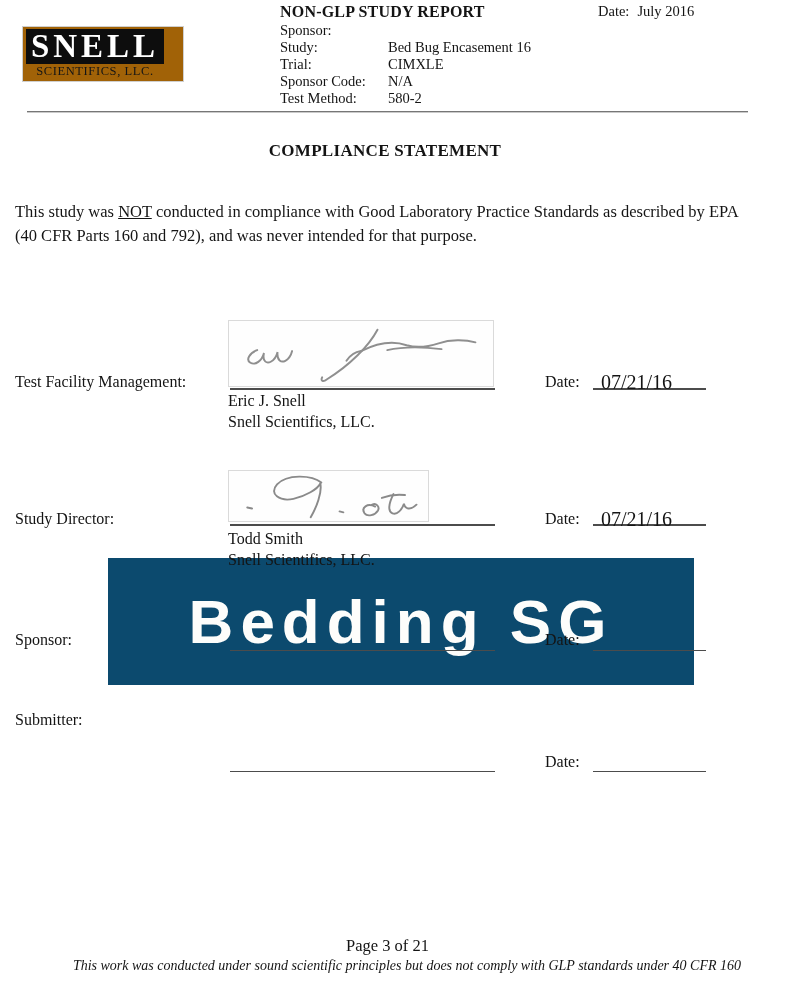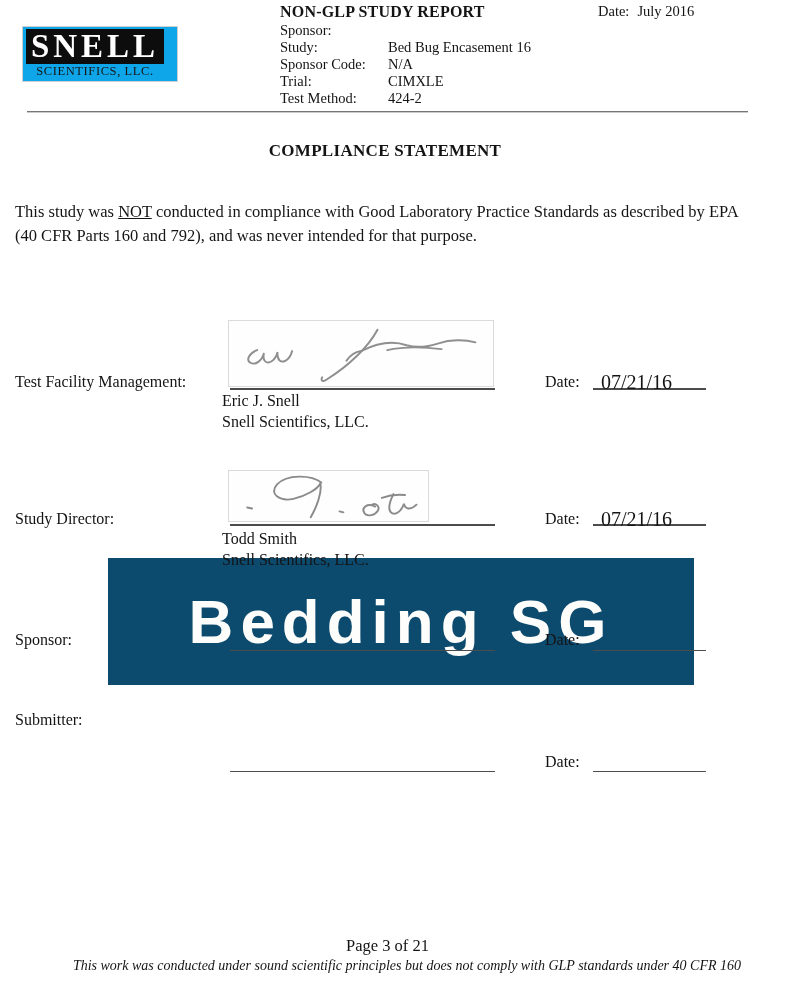--- a/index.html
+++ b/index.html
@@ -1,21 +1,21 @@
 <!DOCTYPE html>
 <html><head>
 <meta charset="utf-8">
 <style>
   * { margin: 0; padding: 0; box-sizing: border-box; }
   html, body { width: 800px; height: 982px; background: #ffffff; }
   body { font-family: "Liberation Serif", serif; color: #141414; overflow: hidden; }
   .page { position: relative; width: 800px; height: 982px; background: #fff; }
 
   
-  .logo-wrap { position: absolute; left: 22px; top: 26px; border: 1px solid #cfcfcf; background: #0ea5e9; padding: 2px 13px 2px 3px; z-index: 2; }
+  .logo-wrap { position: absolute; left: 22px; top: 26px; border: 1px solid #cfcfcf; background: #a16207; padding: 2px 19px 2px 3px; z-index: 2; }
   .logo-black { width: 138px; height: 35px; background: #0d0d0d; color: #fff; display: flex; align-items: center; justify-content: center; font-weight: bold; font-size: 33px; letter-spacing: 4px; line-height: 33px; font-family: "Liberation Serif", serif; }
   .logo-sub { text-align: center; font-size: 12.5px; letter-spacing: 0.6px; color: #151515; margin-top: 0px; white-space: nowrap; }
 
   .hdr-info { position: absolute; left: 280px; top: 3px; z-index: 2; font-size: 14.5px; line-height: 17px; }
   .hdr-title { font-weight: bold; font-size: 16px; letter-spacing: 0.2px; margin-bottom: 2px; }
   .hdr-row .lbl { display: inline-block; width: 108px; }
   .hdr-date { position: absolute; left: 598px; top: 3px; z-index: 2; font-size: 14.5px; white-space: nowrap; }
   .hdr-date .lbl { margin-right: 8px; }
 
   .divider { position: absolute; left: 27px; top: 111px; width: 721px; height: 2px; background: #a8a8a8; border-top: 1px solid #767676; border-bottom: 1px solid #cacaca; z-index: 2; }
@@ -24,21 +24,21 @@
   .section-title { position: absolute; left: 15px; top: 141px; width: 740px; text-align: center; font-weight: bold; font-size: 17px; letter-spacing: 0.3px; z-index: 2; }
   .statement { position: absolute; left: 15px; top: 200px; width: 736px; font-size: 16.5px; line-height: 23.5px; z-index: 2; }
   .statement .u { text-decoration: underline; }
 
   
   .role { position: absolute; left: 15px; font-size: 16px; z-index: 2; white-space: nowrap; }
   .sigline { position: absolute; left: 230px; width: 265px; height: 0; border-bottom: 2px solid #4c4c4c; z-index: 2; }
   .dateline { position: absolute; left: 593px; width: 113px; height: 0; border-bottom: 2px solid #4c4c4c; z-index: 2; }
   .datelbl { position: absolute; left: 545px; font-size: 16px; z-index: 2; }
   .dateval { position: absolute; left: 601px; font-size: 20px; z-index: 3; }
-  .sig-name { position: absolute; left: 222px; font-size: 16px; z-index: 2; }
+  .sig-name { position: absolute; left: 228px; font-size: 16px; z-index: 2; }
   .sigbox { position: absolute; border: 1px solid #dadada; background: #fefefe; z-index: 2; }
   .sigbox svg { display: block; width: 100%; height: 100%; }
 
   
   .watermark { position: absolute; left: 108px; top: 558px; width: 586px; height: 127px; background: #0c4a6e; z-index: 1; display: flex; align-items: center; justify-content: center; }
   .watermark span { font-family: "Liberation Sans", sans-serif; font-weight: bold; font-size: 62px; letter-spacing: 7px; color: #fdfdfb; white-space: nowrap; }
 
   
   .page-num { position: absolute; left: 15px; top: 936px; width: 745px; text-align: center; font-size: 16.5px; z-index: 2; }
   .disclaimer { position: absolute; left: 16px; top: 958px; width: 725px; text-align: right; font-style: italic; font-size: 14px; z-index: 2; white-space: nowrap; }
@@ -59,27 +59,27 @@
 
   <div class="hdr-info">
     <div class="hdr-title">NON-GLP STUDY REPORT</div>
     <div class="hdr-row">
       <span class="lbl">Sponsor:</span><span></span>
     </div>
     <div class="hdr-row">
       <span class="lbl">Study:</span><span>Bed Bug Encasement 16</span>
     </div>
     <div class="hdr-row">
+      <span class="lbl">Trial:</span><span>CIMXLE</span>
+    </div>
+    <div class="hdr-row">
       <span class="lbl">Sponsor Code:</span><span>N/A</span>
     </div>
     <div class="hdr-row">
-      <span class="lbl">Trial:</span><span>CIMXLE</span>
-    </div>
-    <div class="hdr-row">
-      <span class="lbl">Test Method:</span><span>424-2</span>
+      <span class="lbl">Test Method:</span><span>580-2</span>
     </div>
   </div>
 
   <div class="hdr-date">
     <span class="lbl">Date:</span><span>July 2016</span>
   </div>
 
   <div class="divider"></div>
 
   <div class="section-title">COMPLIANCE STATEMENT</div>

